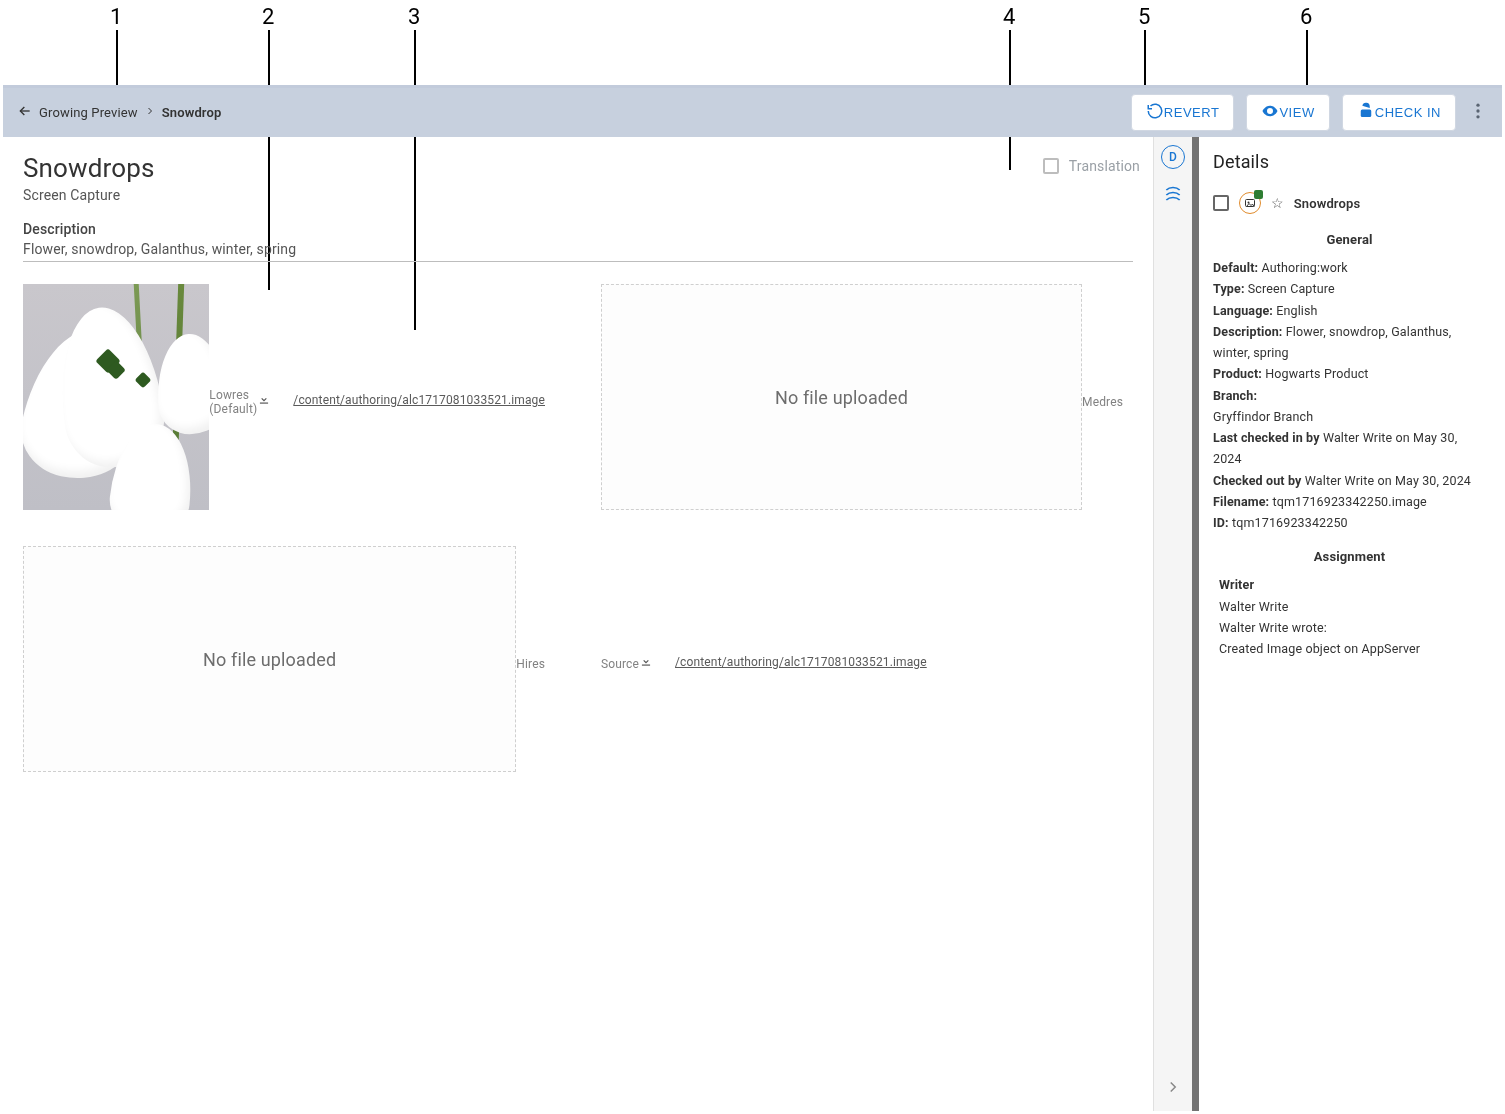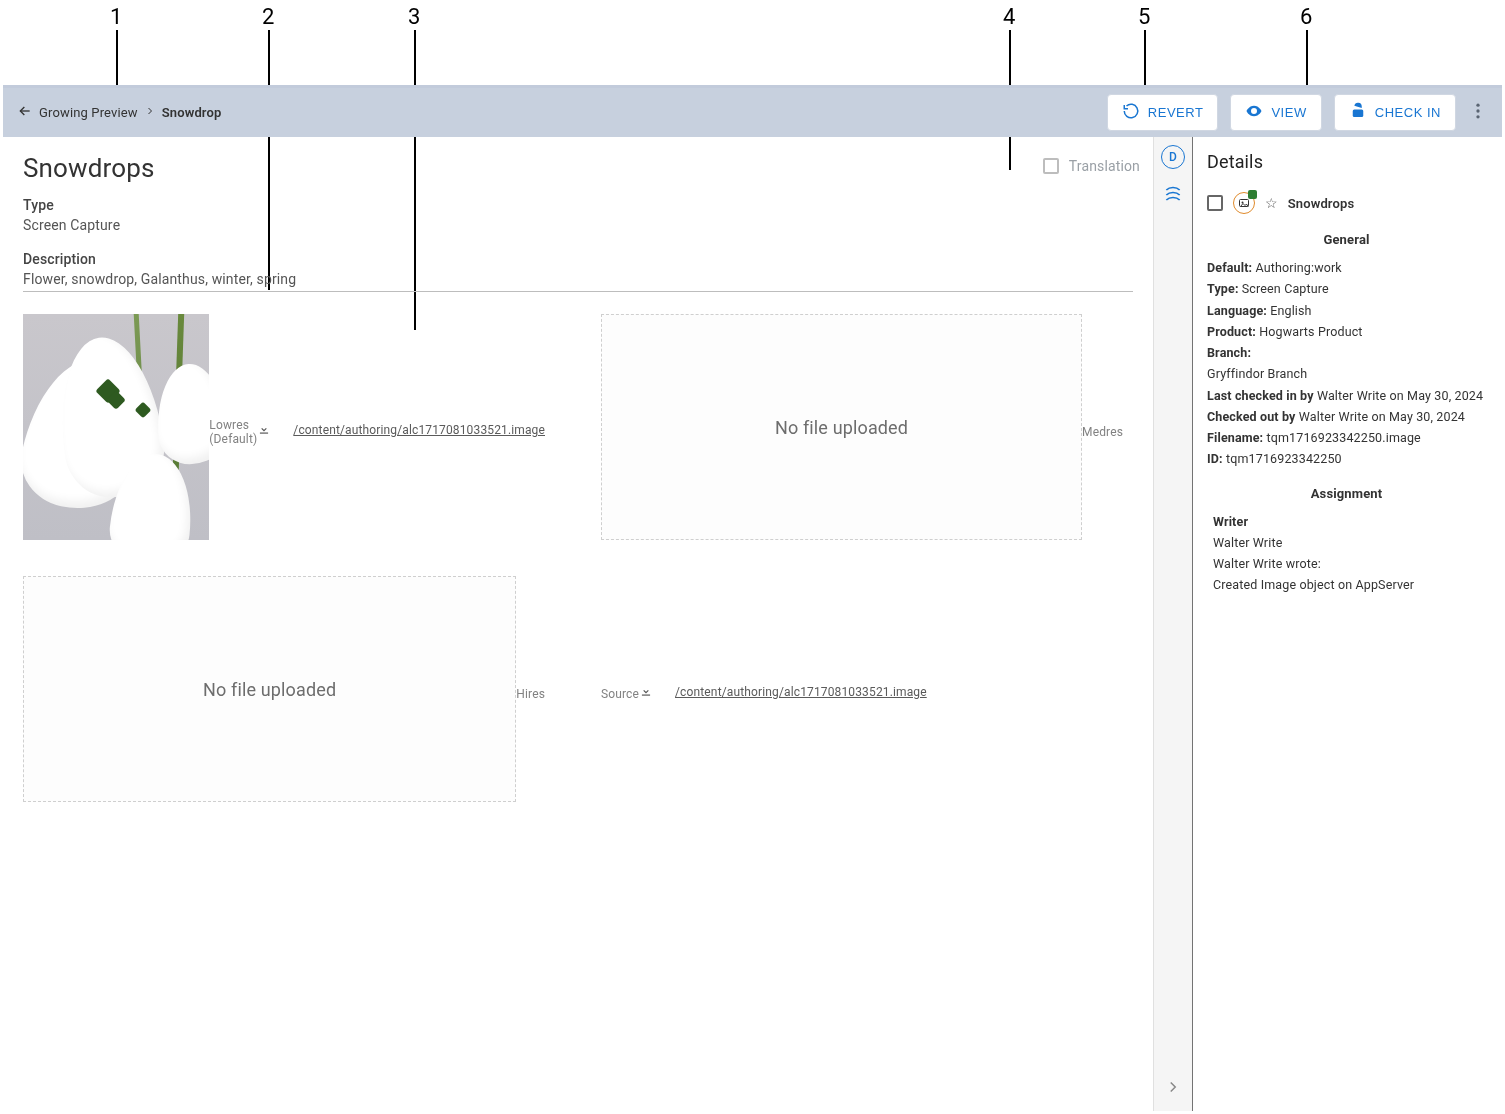--- a/index.html
+++ b/index.html
@@ -59,21 +59,21 @@
     align-items: center;
     gap: 12px;
   }
   .tbtn {
     background: #fff;
     border: 1px solid #d0d7e2;
     border-radius: 4px;
     padding: 7px 14px;
     display: flex;
     align-items: center;
-    gap: 8px;
+    gap: 0;
     color: #1976d2;
     font-weight: 500;
     font-size: 13px;
     letter-spacing: 0.04em;
     cursor: pointer;
   }
   .more-icon { color: #5a6472; cursor: pointer; }
   .tbtn svg { width: 18px; height: 18px; }
 
   
@@ -107,21 +107,21 @@
     cursor:pointer;
   }
   .rail .collapse {
     position: absolute;
     bottom: 12px;
     color: #888;
   }
   .details-panel {
     width: 310px;
     background: #fff;
-    border-left: 1px solid #737373;
+    border-left: 7px solid #737373;
     padding: 14px 16px 14px 14px;
     font-size: 13px;
     overflow:auto;
   }
   
   .translation-chk {
     position: absolute;
     right: 365px;
     top: 158px;
     display: flex;
@@ -302,21 +302,20 @@
   <span style="width:16px;height:16px;border:2px solid #bdbdbd;border-radius:2px;display:inline-block"></span>
   <span>Translation</span>
 </div>
 
 <div class="content">
 
   <div class="main-col">
     <div class="title-row">
       <h1>Snowdrops</h1>
     </div>
-    <div class="field-label">Type</div>
     <div class="field-value">Screen Capture</div>
     <div class="field-label" style="margin-top:18px">Description</div>
     <div class="field-value">Flower, snowdrop, Galanthus, winter, spring</div>
     <div class="desc-border"></div>
 
     <div class="previews">
 
       <div class="preview-card">
         <div class="preview-box has-image">
           <div class="snowdrop-img" aria-hidden="true">
@@ -403,20 +402,21 @@
         <span class="lockdot"></span>
       </span>
       <span class="star">☆</span>
       <span class="dname">Snowdrops</span>
     </div>
 
     <div class="section-h">General</div>
     <div class="kv"><b>Default:</b> <span>Authoring:work</span></div>
     <div class="kv"><b>Type:</b> <span>Screen Capture</span></div>
     <div class="kv"><b>Language:</b> <span>English</span></div>
+    <div class="kv"><b>Description:</b> <span>Flower, snowdrop, Galanthus, winter, spring</span></div>
     <div class="kv"><b>Product:</b> <span>Hogwarts Product</span></div>
     <div class="kv"><b>Branch:</b></div>
     <div class="kv"><span>Gryffindor Branch</span></div>
     <div class="kv"><b>Last checked in by</b> <span>Walter Write on May 30, 2024</span></div>
     <div class="kv"><b>Checked out by</b> <span>Walter Write on May 30, 2024</span></div>
     <div class="kv"><b>Filename:</b> <span>tqm1716923342250.image</span></div>
     <div class="kv"><b>ID:</b> <span>tqm1716923342250</span></div>
 
     <div class="section-h" style="margin-top:16px">Assignment</div>
     <div class="writer-block">

